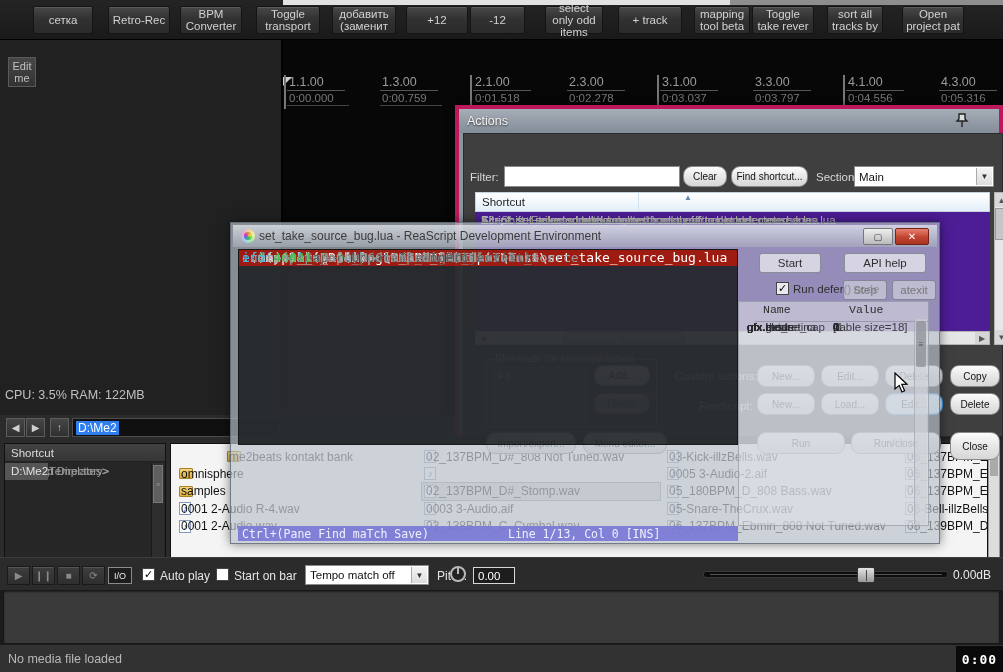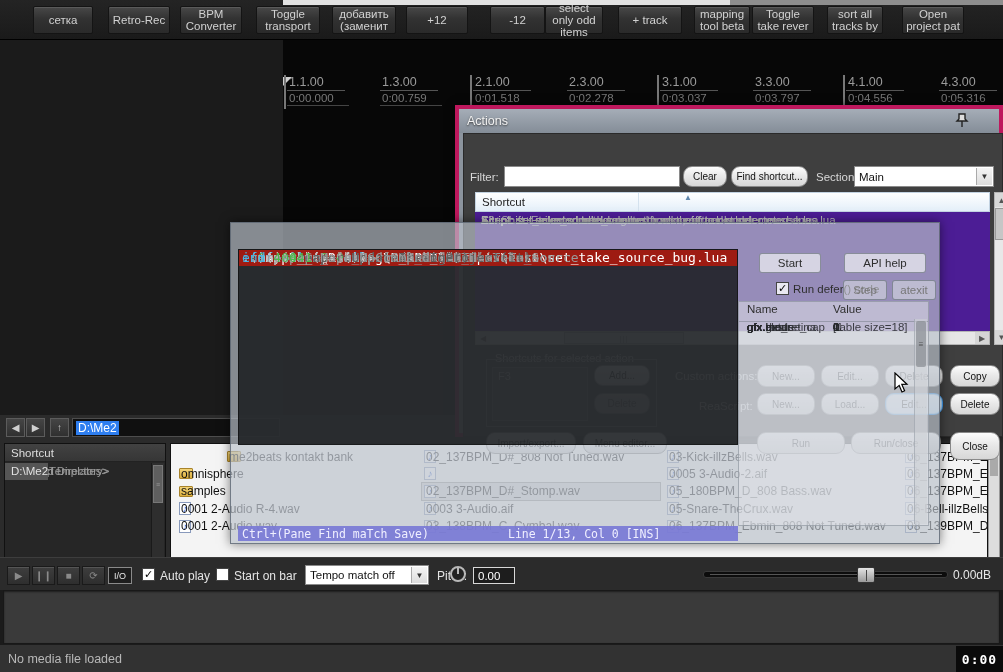--- a/index.html
+++ b/index.html
@@ -90,21 +90,21 @@
   .ide-status .sr{left:270px;top:1px;white-space:nowrap;}
   .tlbtn{background:rgba(238,240,243,.72);border:1px solid rgba(110,118,128,.75);border-radius:3px;color:#2e2e2e;
         font-size:11.5px;display:flex;align-items:center;justify-content:center;}
   .tlbtn.dis{color:#777;background:rgba(222,225,230,.55);}
   .cbx{width:13px;height:13px;background:#fff;border:1px solid #444;color:#000;font-size:11px;line-height:11px;text-align:center;}
   .cbx.ghost{background:rgba(255,255,255,.8);}
   .ide-cb-label{color:#2e2e2e;font-size:11.5px;white-space:nowrap;}
 
   
   .watch{left:507px;top:78px;width:191px;height:225px;background:rgba(226,229,234,.52);border:1px solid rgba(130,138,148,.6);overflow:hidden;}
-  .watch-head{left:0;top:0;width:100%;height:20px;border-bottom:1px solid rgba(120,128,138,.55);color:#2e2e2e;font-size:11.5px;}
+  .watch-head{left:16px;top:0;width:100%;height:20px;border-bottom:1px solid rgba(120,128,138,.55);color:#2e2e2e;font-size:11.5px;font-family:Liberation Mono, monospace;}
   .wh-name{left:8px;top:1px;} .wh-val{left:94px;top:1px;}
   #watchRows{left:0;top:18px;width:176px;height:205px;overflow:hidden;}
   .wrow{position:relative;height:17px;color:rgba(40,42,46,.88);font-size:11.5px;}
   .wrow span{position:absolute;top:1px;white-space:nowrap;}
   .wname{left:8px;} .wval{left:94px;}
   .watch-scroll{right:1px;top:17px;width:13px;bottom:1px;background:rgba(205,208,214,.6);border-left:1px solid rgba(140,148,158,.5);}
   .watch-handle{left:1px;top:2px;width:10px;height:46px;background:rgba(130,135,142,.65);border-radius:2px;
         display:flex;align-items:center;justify-content:center;color:rgba(60,60,60,.8);font-size:8px;}
 
   
@@ -167,33 +167,37 @@
 <div id="screen">
 
   <div class="toolbar">
     <div id="toolbarButtons" style="position:static">
         <div class="tbtn" style="left: 33px; width: 60px;">сетка</div>
         <div class="tbtn" style="left: 108px; width: 62px;">Retro-Rec</div>
         <div class="tbtn" style="left: 180px; width: 62px;">BPM Converter</div>
         <div class="tbtn" style="left: 256px; width: 64px;">Toggle transport</div>
         <div class="tbtn" style="left: 332px; width: 64px;">добавить (заменит</div>
         <div class="tbtn" style="left: 406px; width: 62px;">+12</div>
-        <div class="tbtn" style="left: 490px; width: 55px;">-12</div>
+        <div class="tbtn" style="left: 470px; width: 55px;">-12</div>
         <div class="tbtn" style="left: 545px; width: 58px;">select only odd items</div>
         <div class="tbtn" style="left: 618px; width: 64px;">+ track</div>
         <div class="tbtn" style="left: 694px; width: 56px;">mapping tool beta</div>
         <div class="tbtn" style="left: 752px; width: 62px;">Toggle take rever</div>
         <div class="tbtn" style="left: 827px; width: 56px;">sort all tracks by</div>
         <div class="tbtn" style="left: 902px; width: 62px;">Open project pat</div>
       </div>
   </div>
   <div class="topscroll">
     <div class="topscroll-handle"></div>
   </div>
 
+  <div class="left-panel">
+    <div class="editme">Edit me</div>
+    <div class="cpu">CPU: 3.5%  RAM: 122MB</div>
+  </div>
   <div class="arrange">
     <div class="ruler" id="ruler">
       <div class="rcursor" style="left:0;top:2px"></div>
     <div class="rtick" style="left: 1px;"></div>
         <div class="rbar" style="left: 4px;">1.1.00</div>
         <div class="rtime" style="left: 4px;">0:00.000</div>
         <div class="rbar" style="left: 97px;">1.3.00</div>
         <div class="rtime" style="left: 97px;">0:00.759</div>
         <div class="rtick" style="left: 187px;"></div>
         <div class="rbar" style="left: 190px;">2.1.00</div>
@@ -293,20 +297,26 @@
 
       <div class="wbtn" style="left:22px;top:298px;width:90px;height:22px">Import/export...</div>
       <div class="wbtn" style="left:119px;top:298px;width:84px;height:22px">Menu editor...</div>
       <div class="wbtn" style="left:293px;top:298px;width:88px;height:22px">Run</div>
       <div class="wbtn" style="left:387px;top:298px;width:90px;height:22px">Run/close</div>
       <div class="wbtn" style="left:486px;top:298px;width:50px;height:28px">Close</div>
     </div>
   </div>
 
   <div class="ide-win">
+    <div class="ide-title">
+      <div class="reaper-icon"></div>
+      <div class="ide-title-text">set_take_source_bug.lua - ReaScript Development Environment</div>
+      <div class="btn-max">▢</div>
+      <div class="btn-close">✕</div>
+    </div>
 
     <div class="tlbtn" style="left:528px;top:30px;width:62px;height:20px">Start</div>
     <div class="tlbtn" style="left:613px;top:30px;width:82px;height:20px">API help</div>
     <div class="cbx ghost" style="left:545px;top:59px" id="runDeferCb">✓</div>
     <div class="ide-cb-label" style="left:562px;top:60px;width:90px;overflow:hidden">Run defer() code</div>
     <div class="tlbtn dis" style="left:612px;top:57px;width:44px;height:20px">Step</div>
     <div class="tlbtn dis" style="left:661px;top:57px;width:44px;height:20px">atexit</div>
 
     <div class="ide-code">
       <div class="redline">...AppData\Roaming\REAPER\Scripts\Test\set_take_source_bug.lua</div>

